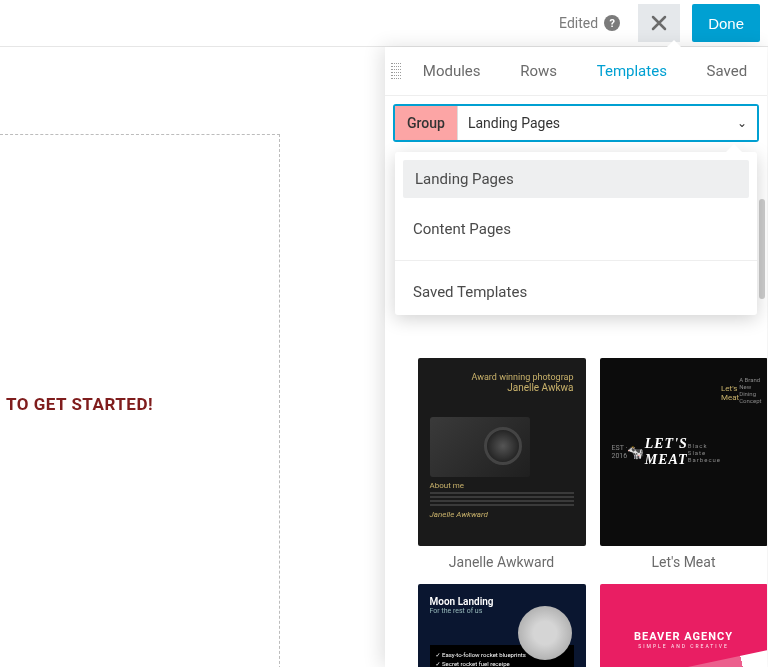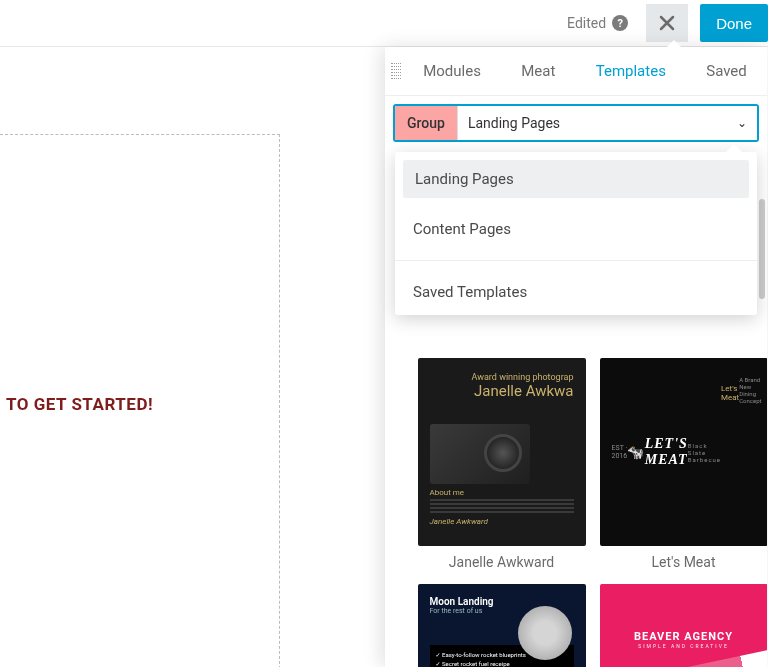--- a/index.html
+++ b/index.html
@@ -1,19 +1,19 @@
 <!DOCTYPE html>
 <html><head>
 <meta charset="utf-8">
 <style>
   * { box-sizing: border-box; margin: 0; padding: 0; }
   body { font-family: -apple-system, BlinkMacSystemFont, "Segoe UI", Roboto, sans-serif; background: #fff; width: 768px; height: 667px; overflow: hidden; position: relative; }
 
   
-  .topbar { height: 47px; border-bottom: 1px solid #e6e6e6; display: flex; justify-content: flex-end; align-items: center; padding-right: 0; gap: 12px; }
+  .topbar { height: 47px; border-bottom: 1px solid #e6e6e6; display: flex; justify-content: flex-end; align-items: center; padding-right: 8px; gap: 12px; }
   .edited { color: #7b7b7b; font-size: 14px; display: flex; align-items: center; gap: 6px; margin-right: 6px; }
   .help-circle { width: 16px; height: 16px; border-radius: 50%; background: #7b7b7b; color: #fff; font-size: 11px; font-weight: bold; display: inline-flex; align-items: center; justify-content: center; }
   .close-btn { width: 42px; height: 38px; display: flex; align-items: center; justify-content: center; background: #e5e8eb; border: none; cursor: pointer; color: #6b6b6b; }
   .done-btn { height: 38px; padding: 0 16px; background: #00a0d2; border: none; color: #fff; font-size: 15px; cursor: pointer; border-radius: 2px; }
 
   
   .canvas-area { position: absolute; left: 0; top: 134px; width: 280px; height: 540px; border: 1px dashed #bcbcbc; border-left: none; display: flex; align-items: center; justify-content: flex-start; }
   .placeholder-text { font-size: 17px; font-weight: 700; color: #7f1d1d; padding-left: 6px; letter-spacing: 0.5px; }
 
   
@@ -39,21 +39,21 @@
 
   .scroll-area { flex: 1; overflow-y: auto; padding: 8px; }
   .template-grid { display: flex; flex-wrap: wrap; gap: 14px; justify-content: center; padding-top: 200px; }
   .template-card { width: 168px; display: flex; flex-direction: column; align-items: center; gap: 8px; cursor: pointer; padding-left: 33px; }
   .template-thumb { width: 168px; height: 188px; background: #111; border-radius: 2px; overflow: hidden; position: relative; font-size: 10px; }
   .template-name { font-size: 14px; color: #6b6b6b; text-align: center; }
 
   
   .thumb-janelle { background: #1a1a1a; color: #ccc; padding: 14px 12px; }
   .thumb-janelle .t1 { text-align: right; font-size: 9px; color: #c9b26b; }
-  .thumb-janelle .t2 { text-align: right; font-size: 15px; color: #c9b26b; }
+  .thumb-janelle .t2 { text-align: right; font-size: 10px; color: #c9b26b; }
   .thumb-janelle .cam { width: 100px; height: 60px; background: linear-gradient(135deg,#3a3a3a,#1f1f1f); border-radius: 3px; margin-top: 24px; position: relative; }
   .thumb-janelle .lens { position:absolute; right:8px; top:10px; width:38px; height:38px; border-radius:50%; background:radial-gradient(#555,#111); border:3px solid #444; }
   .thumb-janelle .about { font-size:8px; color:#c9b26b; margin-top:4px; }
   .thumb-janelle .lines { margin-top:2px; }
   .thumb-janelle .line { height:2px; background:#3a3a3a; margin-bottom:2px; }
   .thumb-janelle .sig { font-style:italic; font-size:8px; color:#c9b26b; margin-top:4px; }
 
   .thumb-meat { background:#0c0c0c; display:flex; flex-direction:row; align-items:center; padding:18px 12px; color:#fff; }
   .thumb-meat .crest { font-size:7px; color:#8a8a8a; }
   .thumb-meat .cow { font-size:14px; margin:2px 0; }
@@ -106,21 +106,21 @@
     <div class="drag-handle">
       <div class="drag-dot"></div>
         <div class="drag-dot"></div>
         <div class="drag-dot"></div>
         <div class="drag-dot"></div>
         <div class="drag-dot"></div>
         <div class="drag-dot"></div>
     </div>
     <div class="panel-tabs">
       <div class="panel-tab">Modules</div>
-      <div class="panel-tab">Meat</div>
+      <div class="panel-tab">Rows</div>
       <div class="panel-tab active">Templates</div>
       <div class="panel-tab">Saved</div>
     </div>
   </div>
 
   <div class="group-bar">
     <div class="group-label">Group</div>
     <div class="group-select">
       <span>Landing Pages</span>
       <span class="chev">⌄</span>

